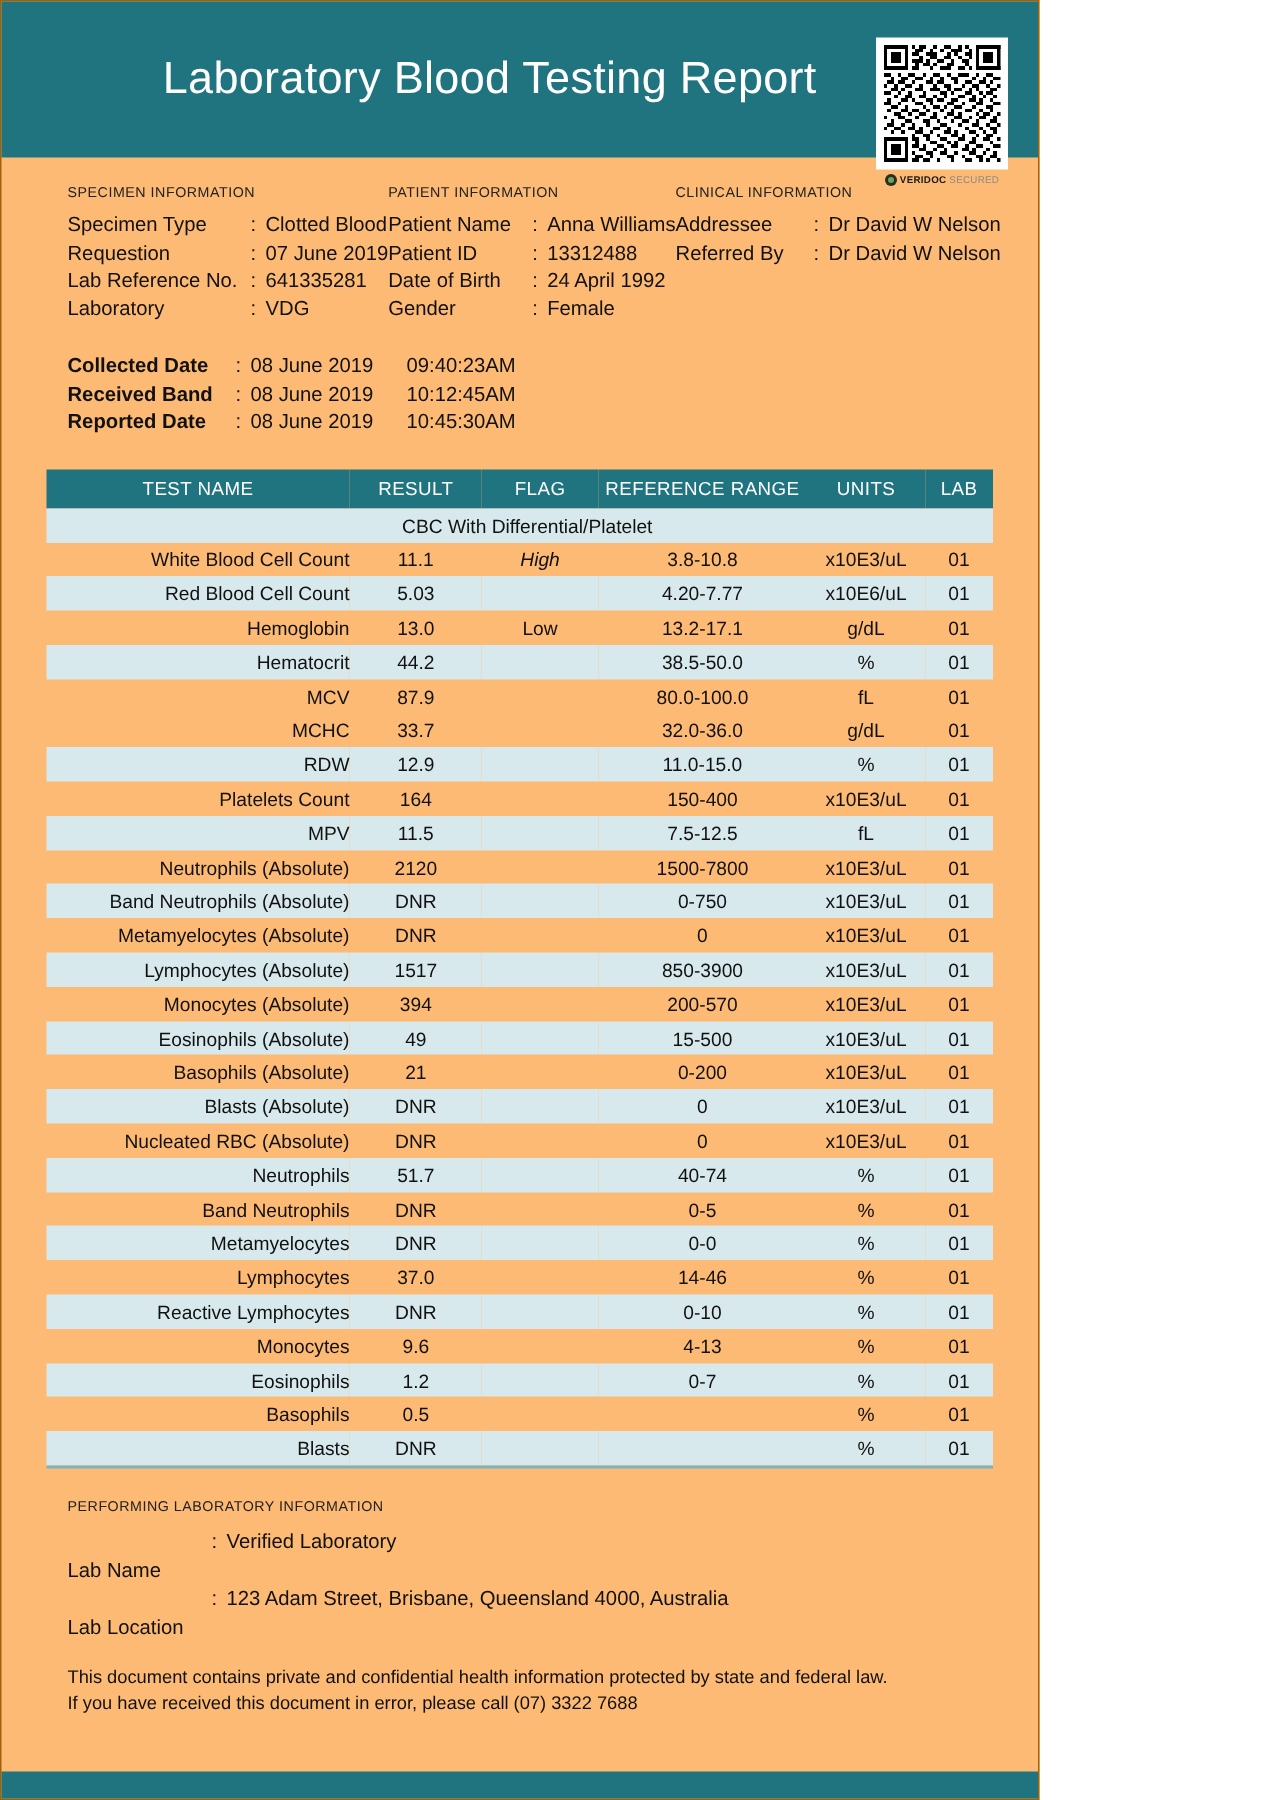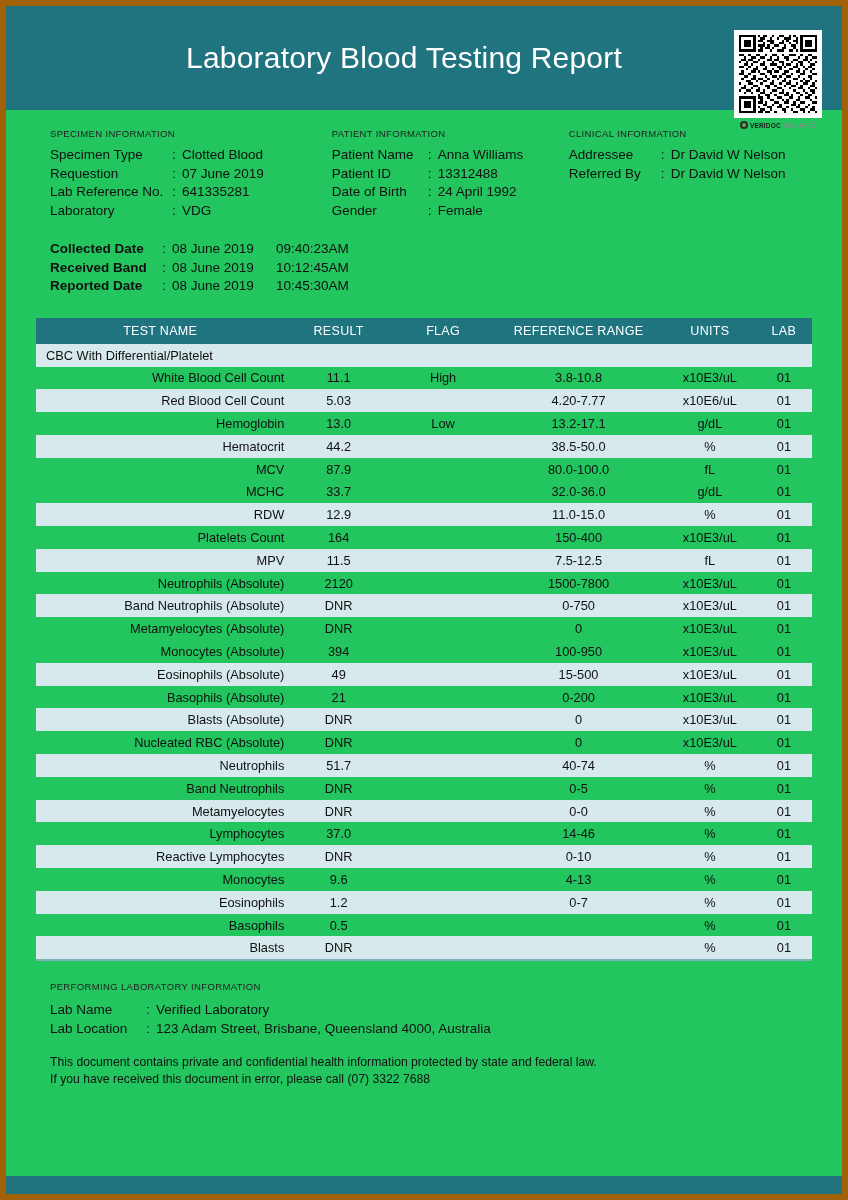--- a/index.html
+++ b/index.html
@@ -8,23 +8,23 @@
     background: #ffffff;
   }
   body {
     width: 848px; height: 1200px;
     font-family: "Liberation Sans", sans-serif;
     color: #1a1a1a;
     overflow: hidden;
   }
   .page {
     position: relative;
-    width: 848px; height: 1200px;
-    border: 6px solid #a16207;
-    background: #22c55e;
+    width: 693px; height: 1200px;
+    border: 1px solid #a16207;
+    background: #fdba74;
     display: flex;
     flex-direction: column;
   }
 
   
   .header {
     position: relative;
     height: 104px;
     background: #1f7480;
     display: flex;
@@ -145,50 +145,51 @@
   .c-ref { width: 176px; }
   .c-units { width: 94px; }
   .c-lab { width: 58px; }
 
   tr.group td {
     background: #d7e9ec;
     padding: 4px 0 4px 10px;
     font-size: 12.8px;
     color: #111;
     height: 21px;
+    text-align: center;
   }
   tr.data td {
     height: 22.8px;
     padding: 0;
     color: #111;
     text-align: center;
     vertical-align: middle;
   }
   tr.data td.t-name {
     text-align: right;
     padding-left: 22px;
   }
   tr.alt td { background: #d7e9ec; }
-  td.flag-high { color: #d8232a; }
+  td.flag-high { color: #d8232a; font-style: italic; }
   td.flag-low  { color: #d8232a; }
   .table-bottom-rule {
     height: 2px;
     background: #7fb3bb;
     margin-top: 0;
   }
   .table-wrap table { border-spacing: 0; }
 
   
   .footer {
     padding: 20px 44px 0 44px;
     flex: none;
   }
   .footer .sec-label { margin-bottom: 8px; }
   .footer .kv { font-size: 13.5px; line-height: 19px; }
-  .footer .kv .k { width: 92px; }
+  .footer .kv .k { width: 92px; margin-top: 19px; }
   .disclaimer {
     margin-top: 16px;
     font-size: 12.2px;
     line-height: 17px;
     color: #111;
   }
   .bottom-bar {
     position: absolute;
     left: 0; right: 0; bottom: 0;
     height: 18px;
@@ -665,25 +666,33 @@
             <td class="t-lab">01</td>
           </tr>
           <tr class="data">
             <td class="t-name">Metamyelocytes (Absolute)</td>
             <td class="t-result">DNR</td>
             <td class="t-flag"></td>
             <td class="t-ref">0</td>
             <td class="t-units">x10E3/uL</td>
             <td class="t-lab">01</td>
           </tr>
+          <tr class="data alt">
+            <td class="t-name">Lymphocytes (Absolute)</td>
+            <td class="t-result">1517</td>
+            <td class="t-flag"></td>
+            <td class="t-ref">850-3900</td>
+            <td class="t-units">x10E3/uL</td>
+            <td class="t-lab">01</td>
+          </tr>
           <tr class="data">
             <td class="t-name">Monocytes (Absolute)</td>
             <td class="t-result">394</td>
             <td class="t-flag"></td>
-            <td class="t-ref">100-950</td>
+            <td class="t-ref">200-570</td>
             <td class="t-units">x10E3/uL</td>
             <td class="t-lab">01</td>
           </tr>
           <tr class="data alt">
             <td class="t-name">Eosinophils (Absolute)</td>
             <td class="t-result">49</td>
             <td class="t-flag"></td>
             <td class="t-ref">15-500</td>
             <td class="t-units">x10E3/uL</td>
             <td class="t-lab">01</td>

